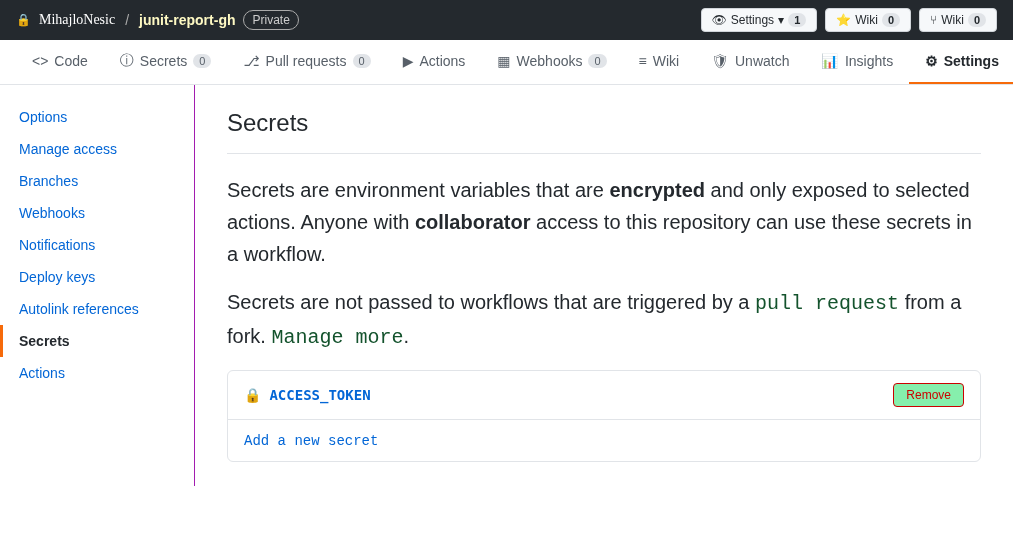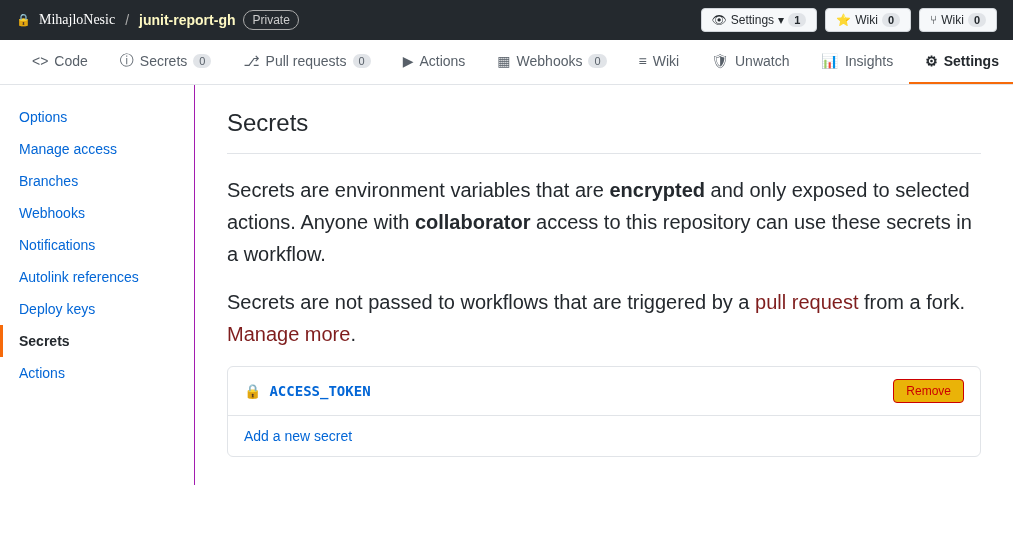--- a/index.html
+++ b/index.html
@@ -30,30 +30,30 @@
     .sidebar { width: 195px; padding: 16px 0; border-right: 1px solid #a21caf; flex-shrink: 0; }
     .sidebar-item { display: block; padding: 8px 16px; color: #0366d6; text-decoration: none; font-size: 14px; cursor: pointer; border-left: 3px solid transparent; }
     .sidebar-item.active { color: #24292e; font-weight: 600; border-left: 3px solid #f66a0a; background: #fff; }
 
     
     .content { flex: 1; padding: 24px 32px; }
     .page-title { font-size: 24px; font-weight: 300; margin-bottom: 20px; border-bottom: 1px solid #e1e4e8; padding-bottom: 16px; }
 
     .description { margin-bottom: 16px; line-height: 1.6; color: #24292e; font-size: 20px; }
     .description b { font-weight: 600; }
-    .description a { color: #7f1d1d; text-decoration: none; }
+    .description a { color: #14532d; text-decoration: none; font-family: Liberation Mono, monospace; }
 
     
     .secrets-box { border: 1px solid #e1e4e8; border-radius: 6px; overflow: hidden; margin-top: 16px; }
     .secret-row { display: flex; align-items: center; justify-content: space-between; padding: 12px 16px; border-bottom: 1px solid #e1e4e8; }
     .secret-name { display: flex; align-items: center; gap: 8px; color: #0366d6; font-family: monospace; font-size: 14px; font-weight: 600; }
     .lock-green { color: #28a745; font-size: 14px; }
-    .remove-btn { background: #eab308; border: 1px solid #c00; border-radius: 4px; color: #c00; padding: 4px 12px; font-size: 12px; cursor: pointer; }
+    .remove-btn { background: #86efac; border: 1px solid #c00; border-radius: 4px; color: #c00; padding: 4px 12px; font-size: 12px; cursor: pointer; }
     .add-secret { padding: 12px 16px; }
-    .add-secret a { color: #0366d6; text-decoration: none; font-size: 14px; }
+    .add-secret a { color: #0366d6; text-decoration: none; font-size: 14px; font-family: Liberation Mono, monospace; }
   </style>
 </head>
 <body>
 
 <div class="top-bar">
   <div class="repo-info">
     <span class="lock-icon">🔒</span>
     <a class="repo-owner">MihajloNesic</a>
     <span class="repo-slash">/</span>
     <a class="repo-name">junit-report-gh</a>
@@ -122,22 +122,22 @@
 </nav>
 
 <div class="main-layout">
 
   <nav class="sidebar">
     <a class="sidebar-item">Options</a>
     <a class="sidebar-item">Manage access</a>
     <a class="sidebar-item">Branches</a>
     <a class="sidebar-item">Webhooks</a>
     <a class="sidebar-item">Notifications</a>
+    <a class="sidebar-item">Deploy keys</a>
     <a class="sidebar-item">Autolink references</a>
-    <a class="sidebar-item">Deploy keys</a>
     <a class="sidebar-item active">Secrets</a>
     <a class="sidebar-item">Actions</a>
   </nav>
 
   <div class="content">
     <h1 class="page-title">Secrets</h1>
 
     <p class="description">
       Secrets are environment variables that are <b>encrypted</b> and only exposed to selected actions. Anyone with <b>collaborator</b> access to this repository can use these secrets in a workflow.
     </p>

